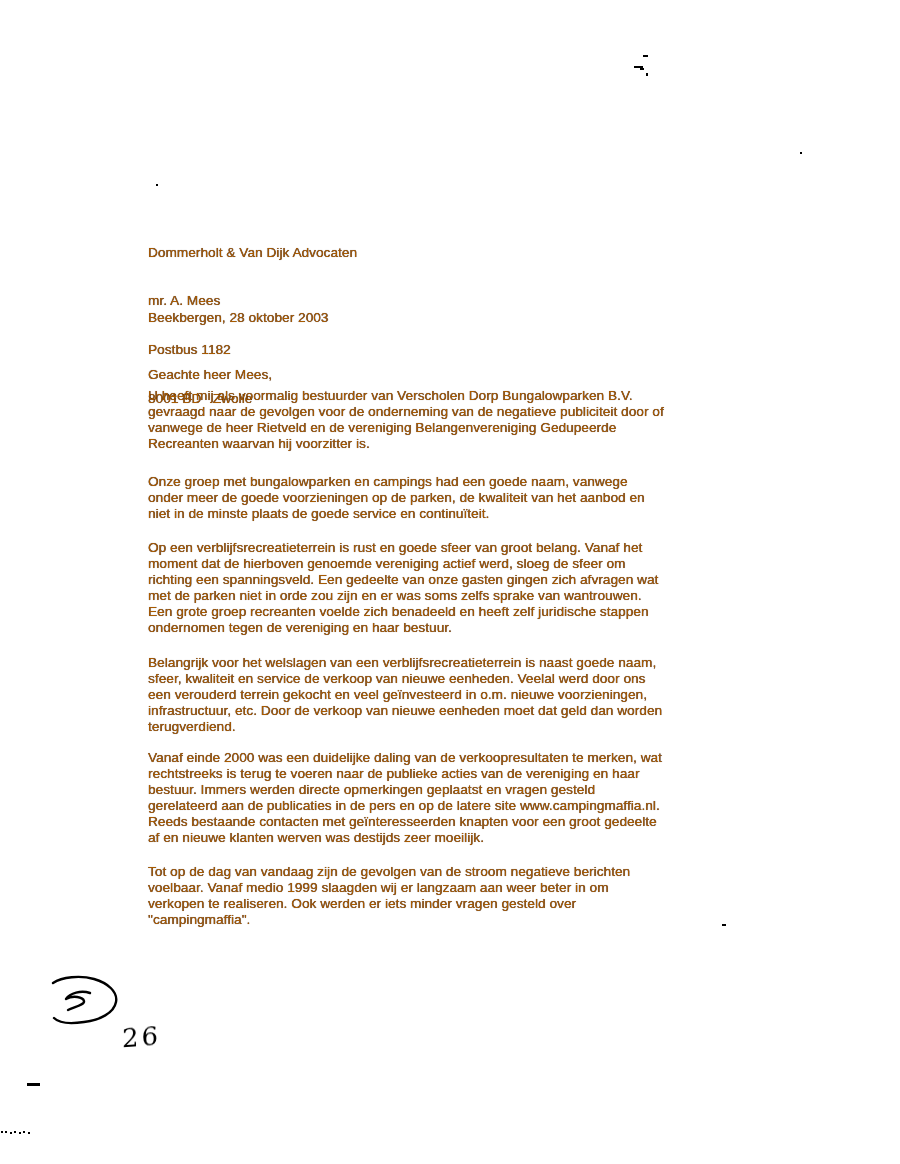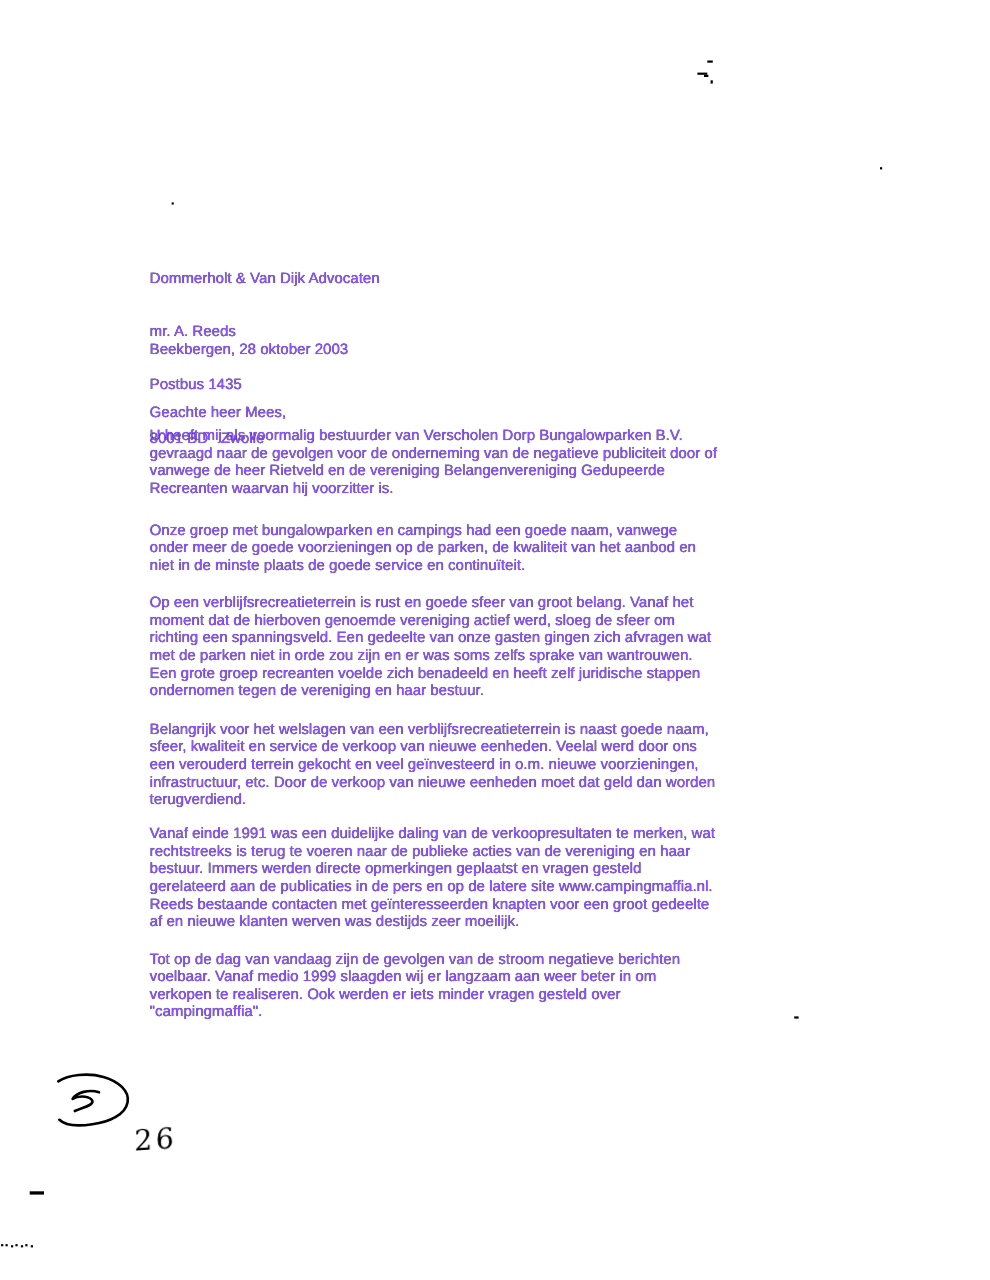--- a/index.html
+++ b/index.html
@@ -9,24 +9,25 @@
     position: relative;
     overflow: hidden;
     font-family: "Liberation Sans", sans-serif;
   }
   .page {
     position: absolute; inset: 0;
     background: #ffffff;
   }
   .letter {
     position: absolute; inset: 0;
-    color: #8b5cf6;
+    color: #a16207;
     font-size: 13.6px;
     line-height: 16.1px;
     letter-spacing: 0.05px;
+    margin-left: 12px;
   }
   .block {
     position: absolute;
     left: 136px;
     white-space: pre;
     margin: 0;
     text-shadow: 0 0 0.7px rgba(0,0,0,0.65), 0.3px 0 0 rgba(0,0,0,0.35);
     filter: blur(0.28px) contrast(1.25);
   }
   .recipient { top: 212px; line-height: 16.3px; }
@@ -56,22 +57,22 @@
 </style>
 </head>
 <body>
 
 <div class="page">
 
   <div class="letter">
 
     <div class="block recipient">
       <div>Dommerholt &amp; Van Dijk Advocaten</div>
-      <div>mr. A. Reeds</div>
-      <div>Postbus 1435</div>
+      <div>mr. A. Mees</div>
+      <div>Postbus 1182</div>
       <div>8001 BD&nbsp;&nbsp; Zwolle</div>
     </div>
 
     <p class="block dateline">Beekbergen, 28 oktober 2003</p>
 
     <p class="block salutation">Geachte heer Mees,</p>
 
     <p class="block p1">U heeft mij als voormalig bestuurder van Verscholen Dorp Bungalowparken B.V.
 gevraagd naar de gevolgen voor de onderneming van de negatieve publiciteit door of
 vanwege de heer Rietveld en de vereniging Belangenvereniging Gedupeerde
@@ -87,21 +88,21 @@
 infrastructuur, etc. Door de verkoop van nieuwe eenheden moet dat geld dan worden
 terugverdiend.</p>
 
     <p class="block p3">Op een verblijfsrecreatieterrein is rust en goede sfeer van groot belang. Vanaf het
 moment dat de hierboven genoemde vereniging actief werd, sloeg de sfeer om
 richting een spanningsveld. Een gedeelte van onze gasten gingen zich afvragen wat
 met de parken niet in orde zou zijn en er was soms zelfs sprake van wantrouwen.
 Een grote groep recreanten voelde zich benadeeld en heeft zelf juridische stappen
 ondernomen tegen de vereniging en haar bestuur.</p>
 
-    <p class="block p5"><span>Vanaf einde 1991 was een duidelijke daling van de verkoopresultaten te merken, wat
+    <p class="block p5"><span>Vanaf einde 2000 was een duidelijke daling van de verkoopresultaten te merken, wat
 rechtstreeks is terug te voeren naar de publieke acties van de vereniging en haar
 bestuur. Immers werden directe opmerkingen geplaatst en vragen gesteld
 gerelateerd aan de publicaties in de pers en op de latere site </span><span class="url">www.campingmaffia.nl</span><span>.
 Reeds bestaande contacten met geïnteresseerden knapten voor een groot gedeelte
 af en nieuwe klanten werven was destijds zeer moeilijk.</span></p>
 
     <p class="block p6">Tot op de dag van vandaag zijn de gevolgen van de stroom negatieve berichten
 voelbaar. Vanaf medio 1999 slaagden wij er langzaam aan weer beter in om
 verkopen te realiseren. Ook werden er iets minder vragen gesteld over
 "campingmaffia".</p>

